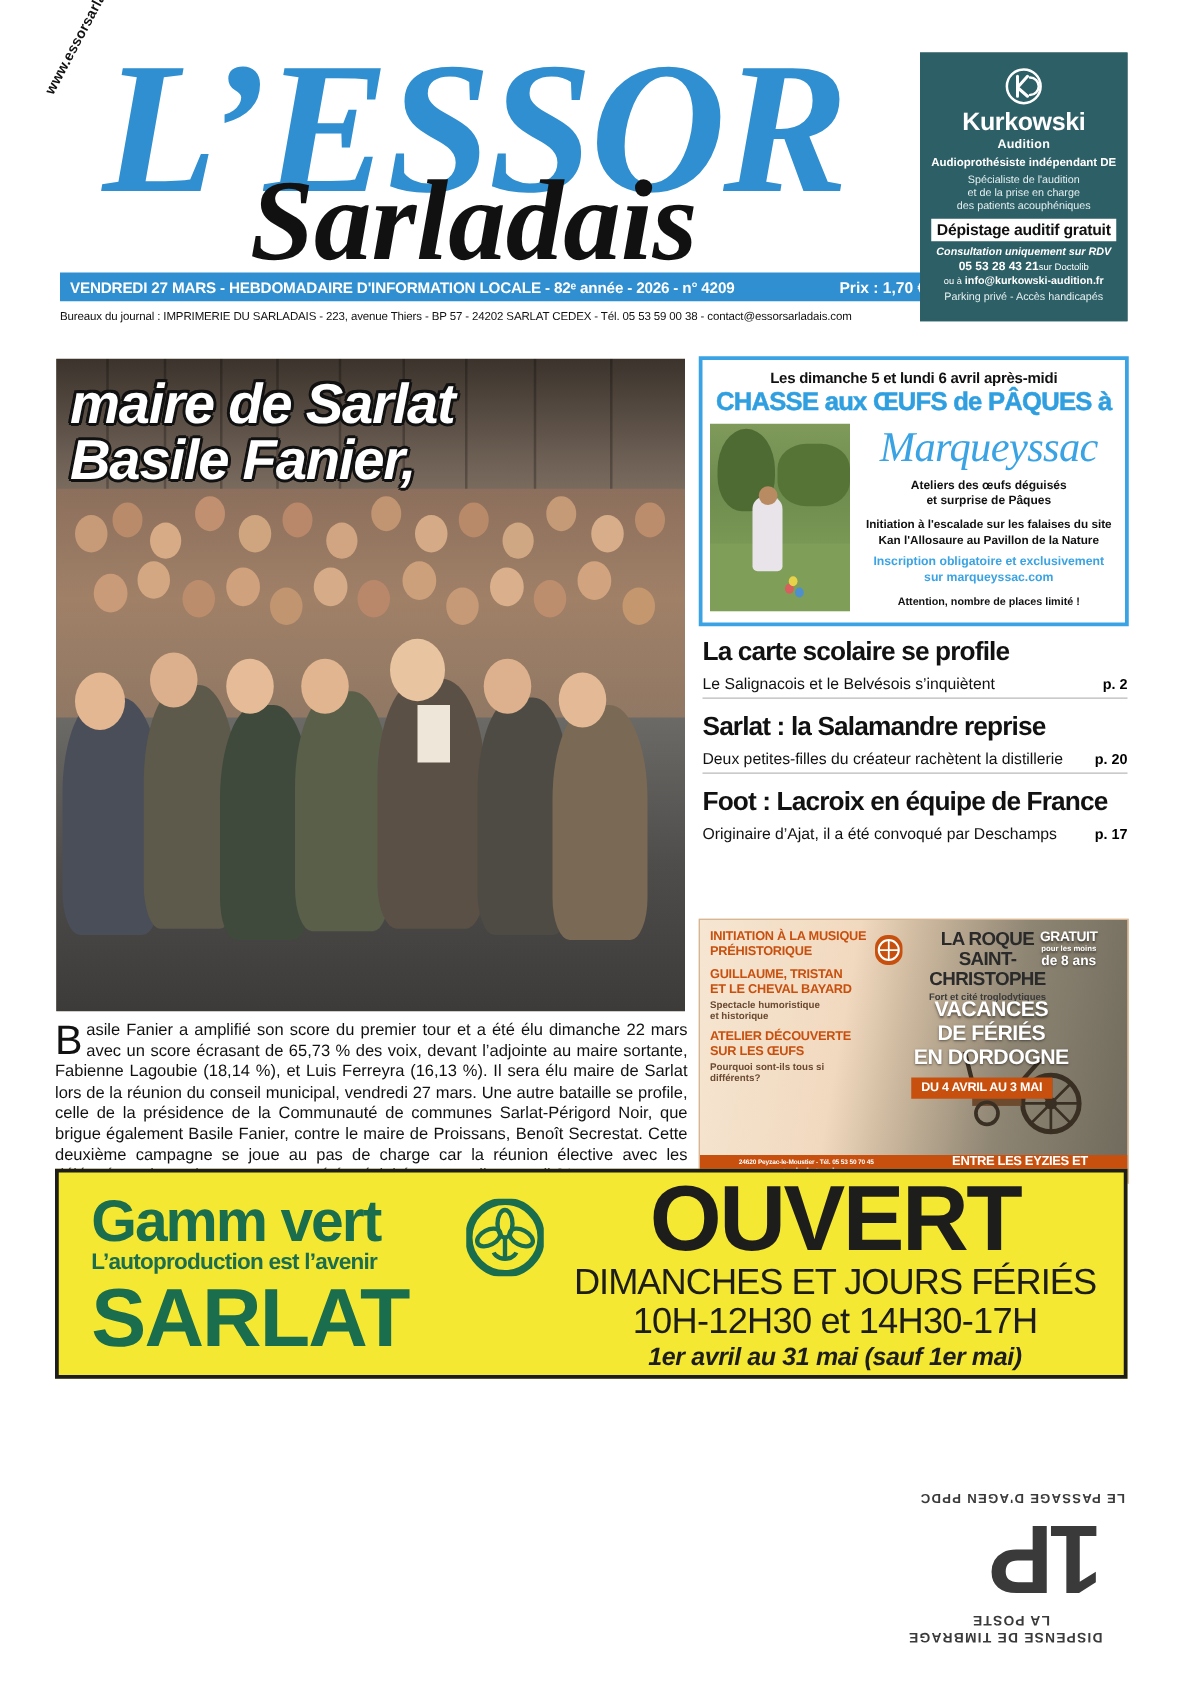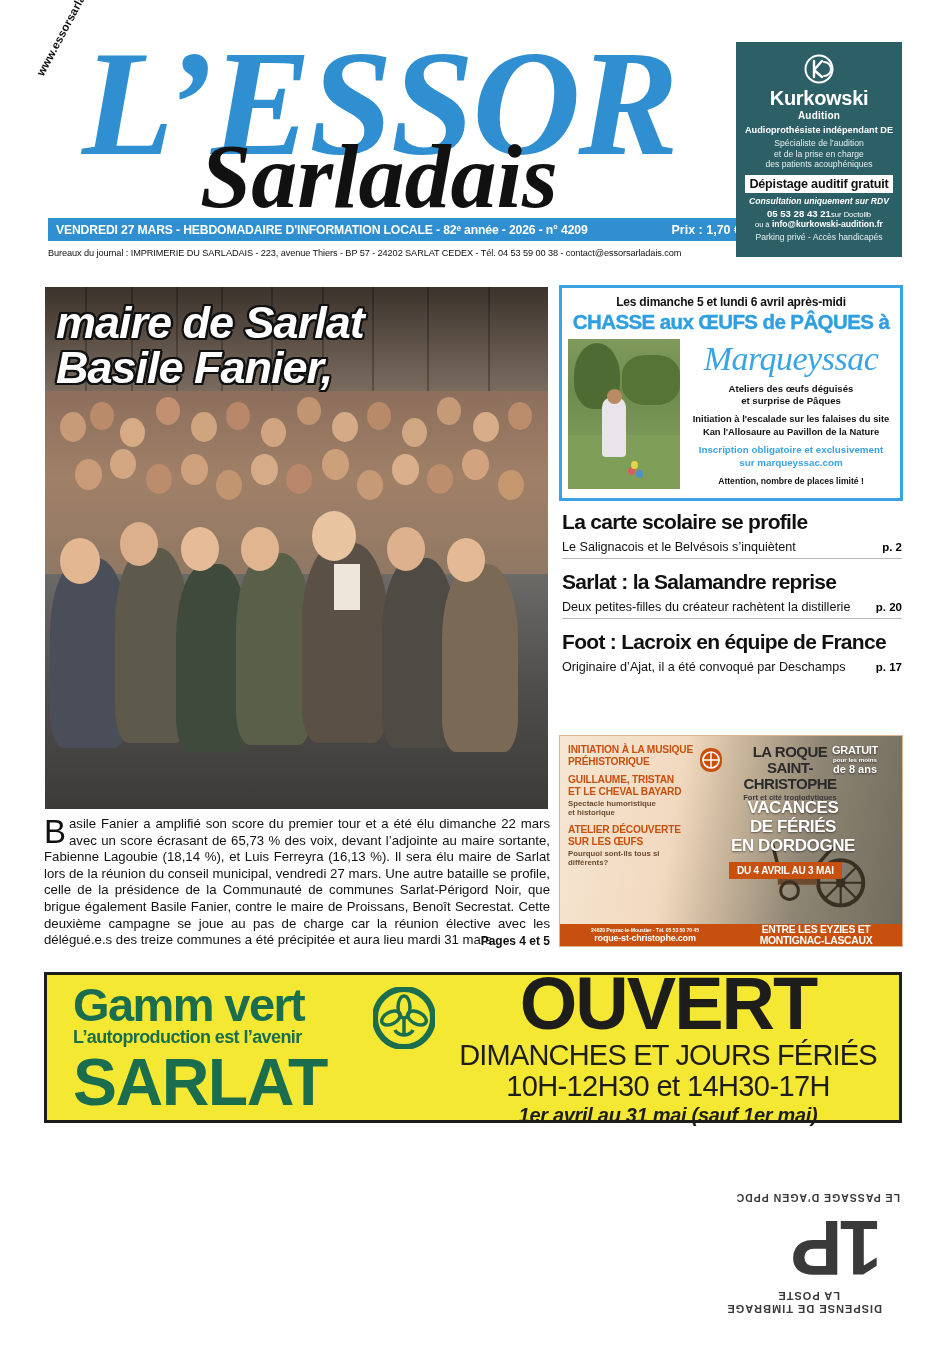--- a/index.html
+++ b/index.html
@@ -234,22 +234,22 @@
     background:#c8500f; display:flex; align-items:center;
   }
   .rq-web { width:170px; text-align:center; color:#fff; }
   .rq-web-small { font-size:5.2px; font-weight:600; letter-spacing:-0.1px; display:block; }
   .rq-web-main { font-size:9px; font-weight:800; letter-spacing:-0.2px; display:block; }
   .rq-entre { flex:1; color:#fff; font-size:10.4px; font-weight:800; letter-spacing:-0.3px; text-align:center;}
   .rq-cart { position:absolute; right:20px; bottom:30px; width:118px; height:95px; }
 
   
   .gamm {
-    position:absolute; left:44px; top:972px;
-    width:858px; height:151px;
+    position:absolute; left:44px; top:935px;
+    width:858px; height:168px;
     background:#f5e833;
     border: 3px solid #1d1d1b;
     display:flex; align-items:center;
   }
   .gamm-left { width: 400px; padding-left: 26px; position: relative;}
   .gv-name { font-size:47px; font-weight:700; color:#1a6e4e; letter-spacing:-1.6px; line-height:48px;}
   .gv-slogan { font-size:18px; font-weight:700; color:#1a6e4e; letter-spacing:-0.6px; margin-top:-2px;}
   .gv-sarlat { font-size:66px; font-weight:700; color:#1a6e4e; letter-spacing:-1.5px; line-height:64px; margin-top:2px;}
   .gv-logo { position:absolute; right:12px; top:6px; width:62px; height:62px; }
   .gamm-right { flex:1; text-align:center; color:#1d1d1b; padding-right: 10px;}
@@ -281,21 +281,21 @@
 
   <div class="masthead">
     <div class="web-vertical">www.essorsarladais.com</div>
     <div class="logo-essor">L’ESSOR</div>
     <div class="logo-sarladais">Sarladais</div>
 
     <div class="blue-bar">
       <span class="bb-left">VENDREDI 27 MARS - HEBDOMADAIRE D'INFORMATION LOCALE - 82ᵉ année - 2026 - n° 4209</span>
       <span class="bb-right">Prix : 1,70 €</span>
     </div>
-    <div class="bureaux">Bureaux du journal : IMPRIMERIE DU SARLADAIS - 223, avenue Thiers - BP 57 - 24202 SARLAT CEDEX - Tél. 04 53 59 00 38 - contact@essorsarladais.com</div>
+    <div class="bureaux">Bureaux du journal : IMPRIMERIE DU SARLADAIS - 223, avenue Thiers - BP 57 - 24202 SARLAT CEDEX - Tél. 05 53 59 00 38 - contact@essorsarladais.com</div>
   </div>
 
   <div class="kurkowski">
     <div class="kurk-logo">
       <svg width="34" height="34" viewBox="0 0 34 34" aria-hidden="true">
         <circle cx="17" cy="17" r="13.5" fill="none" stroke="#ffffff" stroke-width="2"></circle>
         <path d="M12 9 L12 25 M12 18 L20 9 M12 18 L20 25" fill="none" stroke="#ffffff" stroke-width="2.4" stroke-linecap="round"></path>
         <path d="M22 10 a7 7 0 0 1 0 14" fill="none" stroke="#ffffff" stroke-width="2" stroke-linecap="round"></path>
       </svg>
     </div>

